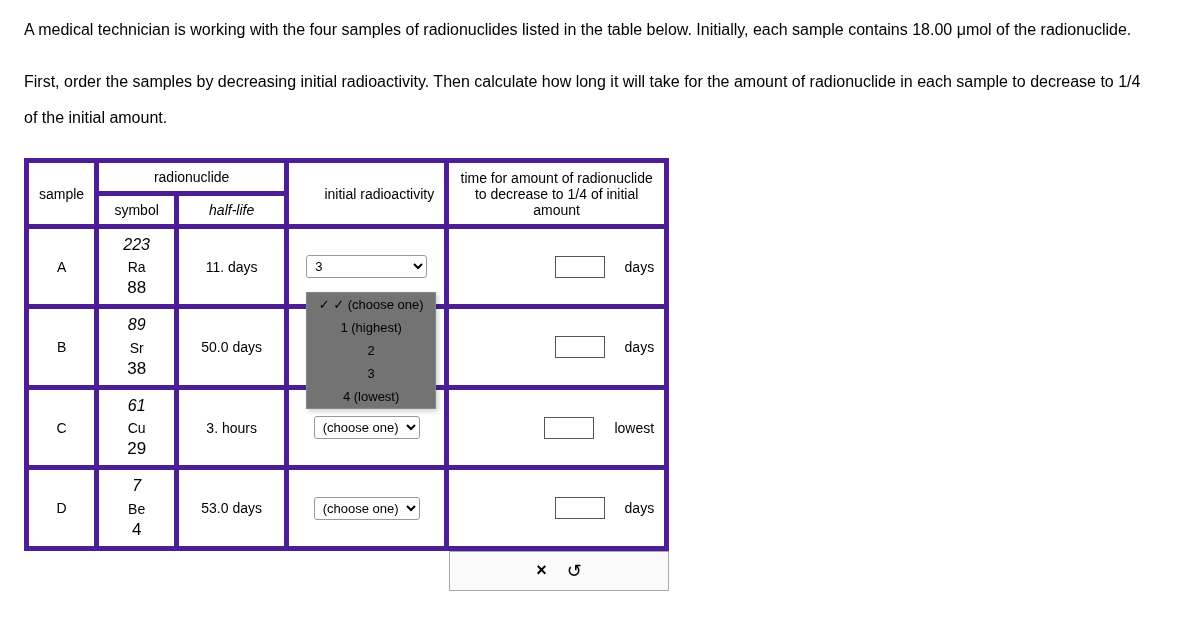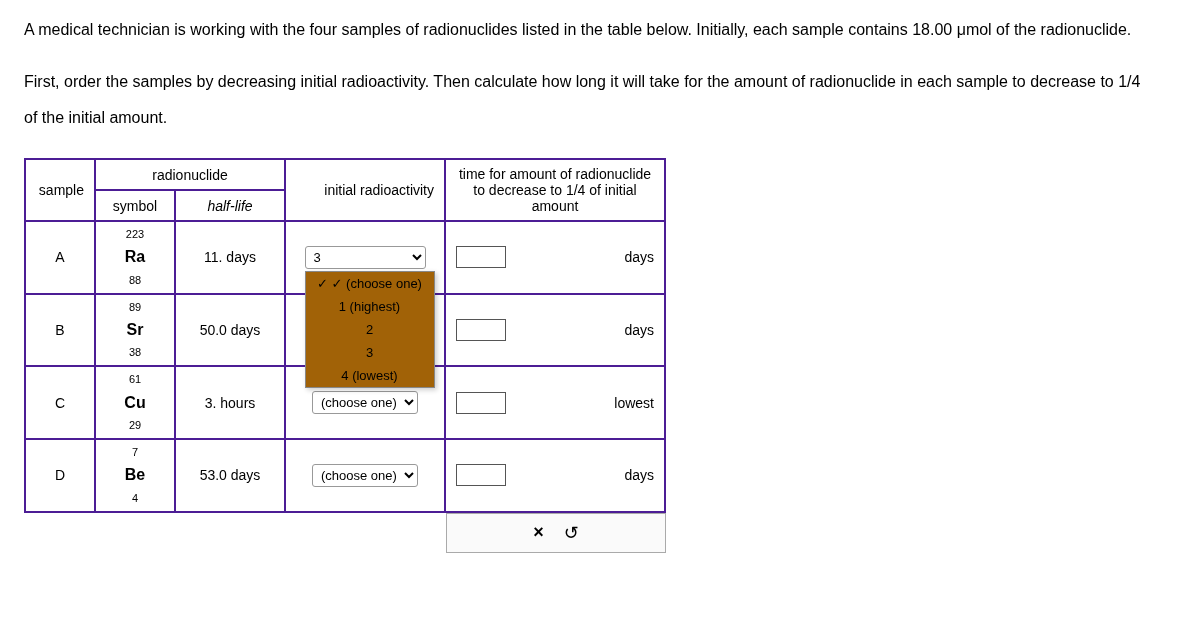--- a/index.html
+++ b/index.html
@@ -19,86 +19,86 @@
     }
     .table-wrapper {
       margin-top: 16px;
       display: inline-block;
     }
     table {
       border-collapse: collapse;
       font-size: 14px;
     }
     table td, table th {
-      border: 2px solid #4c1d95;
+      border: 5px solid #4c1d95;
       padding: 6px 10px;
       vertical-align: middle;
       text-align: center;
     }
     .header-radionuclide {
       text-align: center;
       font-weight: normal;
     }
     .col-sample { width: 70px; text-align: right; }
     .col-symbol { width: 80px; text-align: center; }
     .col-halflife { width: 110px; font-style: italic; }
     .col-initial-radio { width: 160px; text-align: right; }
     .col-time { width: 220px; text-align: center; }
 
     .symbol-cell {
       line-height: 1.2;
       text-align: center;
     }
     .symbol-superscript {
-      font-size: 11px;
+      font-size: 16px;
       vertical-align: super;
+      font-style: italic;
     }
     .symbol-subscript {
-      font-size: 11px;
+      font-size: 17px;
       vertical-align: sub;
     }
     .symbol-main {
-      font-size: 16px;
-      font-weight: bold;
+      font-size: 14px;
     }
 
     select {
       font-size: 13px;
       padding: 2px 4px;
       border: 1px solid #999;
       border-radius: 3px;
       background: #fff;
       cursor: pointer;
     }
     .input-with-unit {
       display: flex;
       align-items: center;
-      justify-content: space-between;
+      justify-content: flex-end;
       gap: 20px;
     }
     .answer-box {
       display: inline-block;
       width: 50px;
       height: 22px;
       border: 1px solid #555;
       background: #fff;
     }
     .unit-label {
       font-size: 14px;
     }
 
     
     .dropdown-overlay {
       position: absolute;
-      background: #a16207;
+      background: #737373;
       border: 1px solid #888;
       box-shadow: 2px 2px 5px rgba(0,0,0,0.2);
       z-index: 100;
       min-width: 130px;
-      margin-top: 2px;
+      margin-top: 14px;
     }
     .dropdown-overlay .dd-item {
       padding: 4px 10px;
       cursor: pointer;
       font-size: 13px;
       white-space: nowrap;
     }
     .dropdown-overlay .dd-item.selected {
       color: #000;
     }

